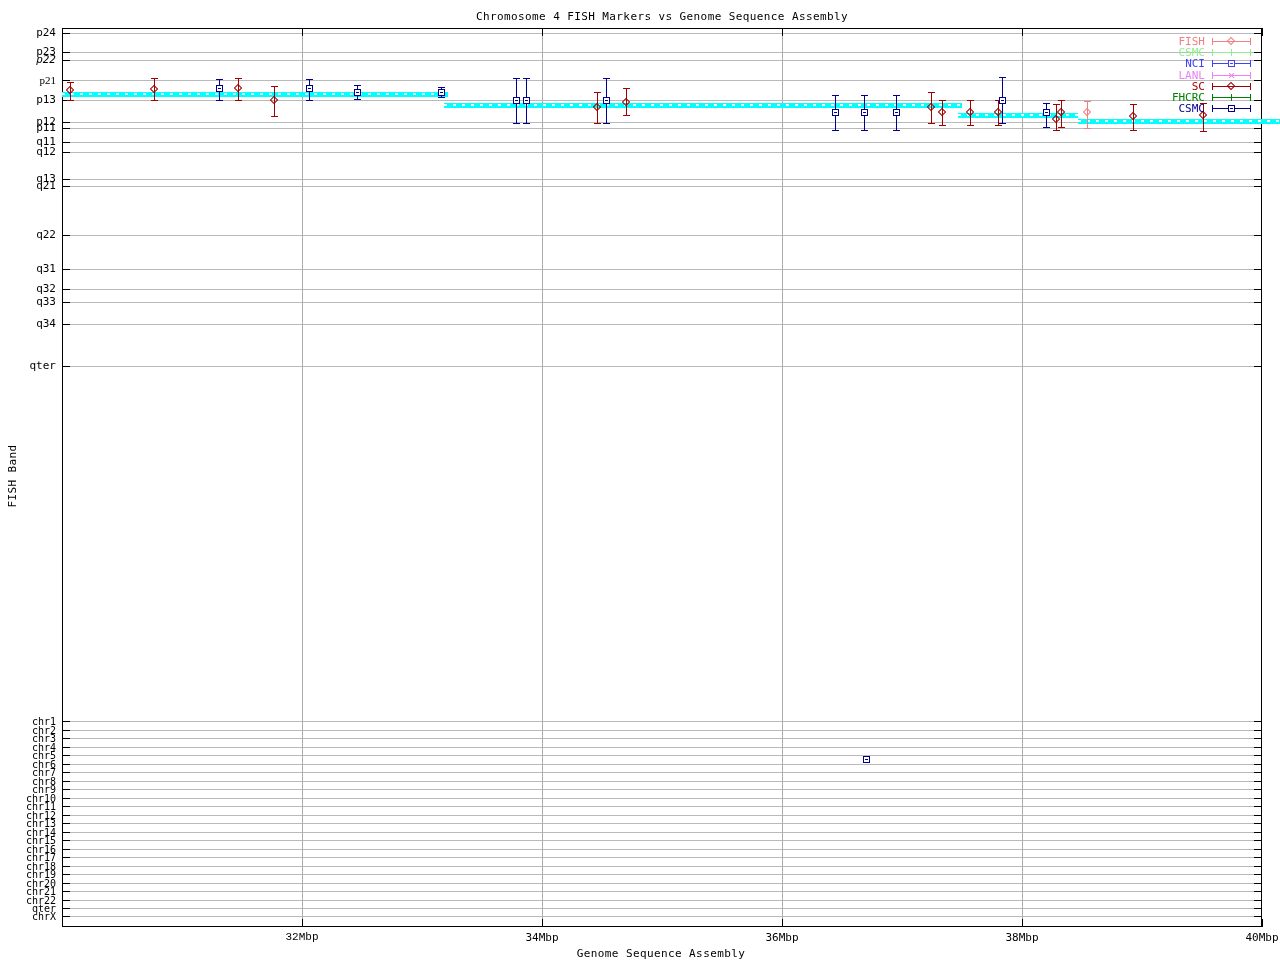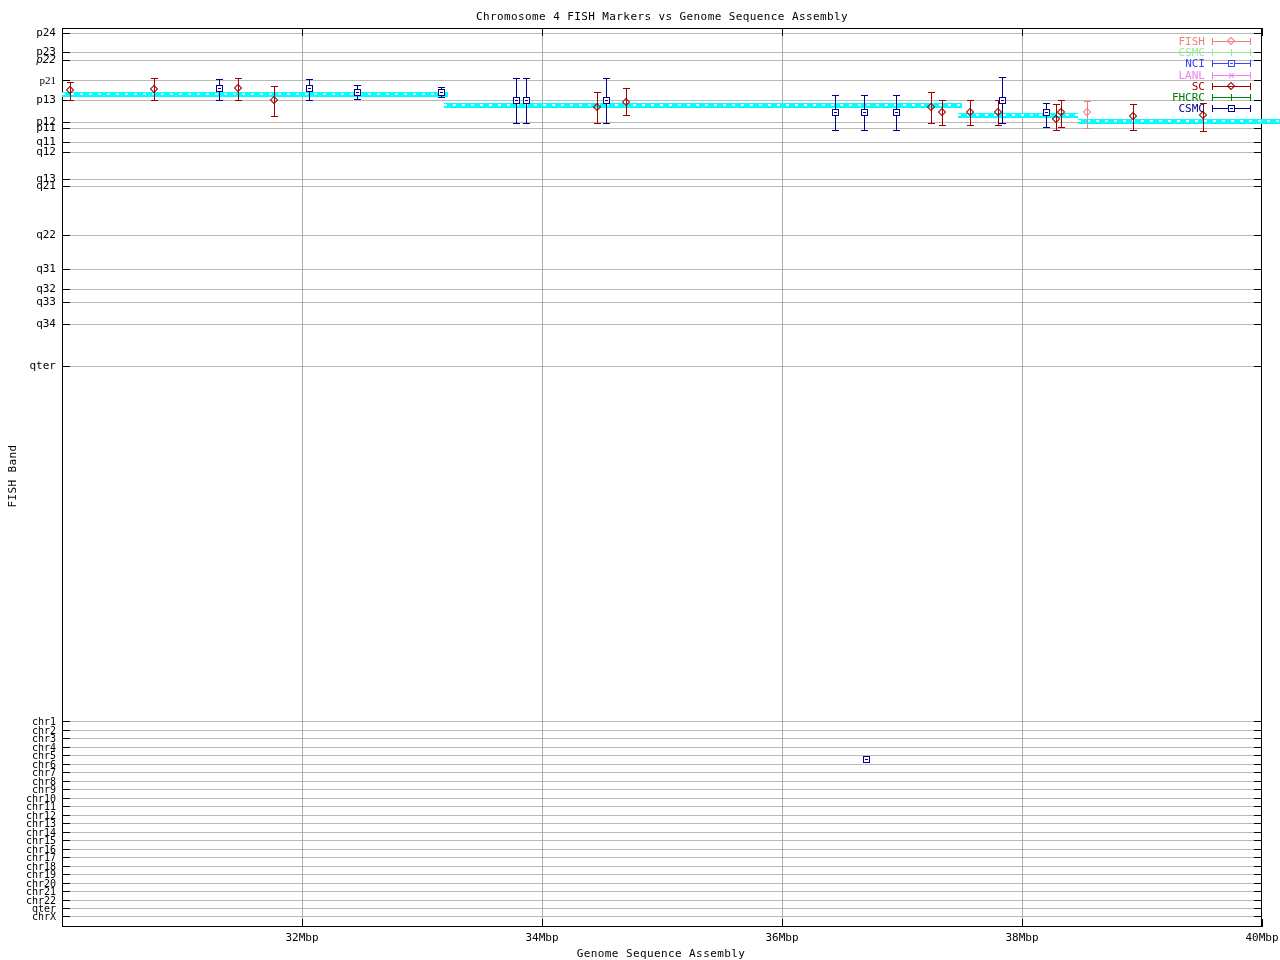--- a/index.html
+++ b/index.html
@@ -201,21 +201,21 @@
       <div class="abs tick" style="left: 62px; top: 908px; width: 8px; height: 1px;"></div>
       <div class="abs tick" style="left: 1254px; top: 908px; width: 8px; height: 1px;"></div>
       <div class="abs chrlab" style="left: 10px; top: 908px; width: 46px;">qter</div>
       <div class="abs gridline-h" style="left: 62px; top: 916px; width: 1200px; height: 1px;"></div>
       <div class="abs tick" style="left: 62px; top: 916px; width: 8px; height: 1px;"></div>
       <div class="abs tick" style="left: 1254px; top: 916px; width: 8px; height: 1px;"></div>
       <div class="abs chrlab" style="left: 10px; top: 916px; width: 46px;">chrX</div>
       <div class="abs gridline-v" style="left: 302px; top: 28px; width: 1px; height: 899px;"></div>
       <div class="abs tick" style="left: 302px; top: 919px; width: 1px; height: 8px;"></div>
       <div class="abs tick" style="left: 302px; top: 28px; width: 1px; height: 8px;"></div>
-      <div class="abs xlab" style="left: 302px; top: 931px;">32Mbp</div>
+      <div class="abs xlab" style="left: 302px; top: 931px; font-family: Liberation Mono, monospace;">32Mbp</div>
       <div class="abs gridline-v" style="left: 542px; top: 28px; width: 1px; height: 899px;"></div>
       <div class="abs tick" style="left: 542px; top: 919px; width: 1px; height: 8px;"></div>
       <div class="abs tick" style="left: 542px; top: 28px; width: 1px; height: 8px;"></div>
       <div class="abs xlab" style="left: 542px; top: 931px;">34Mbp</div>
       <div class="abs gridline-v" style="left: 782px; top: 28px; width: 1px; height: 899px;"></div>
       <div class="abs tick" style="left: 782px; top: 919px; width: 1px; height: 8px;"></div>
       <div class="abs tick" style="left: 782px; top: 28px; width: 1px; height: 8px;"></div>
       <div class="abs xlab" style="left: 782px; top: 931px;">36Mbp</div>
       <div class="abs gridline-v" style="left: 1022px; top: 28px; width: 1px; height: 899px;"></div>
       <div class="abs tick" style="left: 1022px; top: 919px; width: 1px; height: 8px;"></div>

